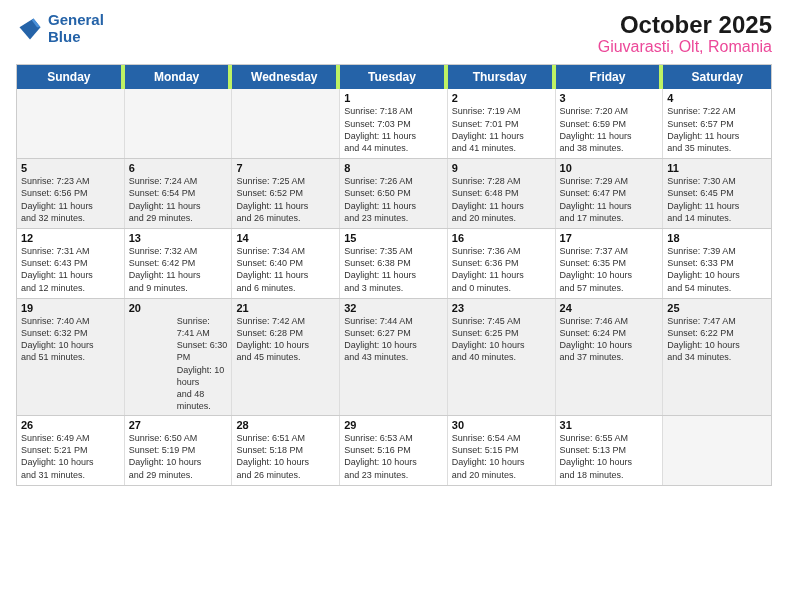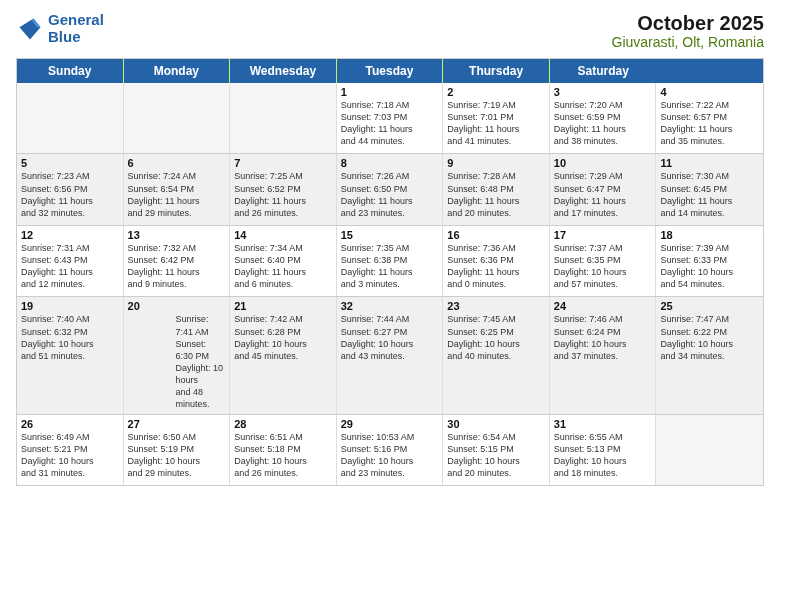--- a/index.html
+++ b/index.html
@@ -6,21 +6,21 @@
     body {
       font-family: Arial, sans-serif;
       background: #fff;
       width: 792px;
       height: 612px;
       overflow: hidden;
     }
     .page {
       width: 792px;
       height: 496px;
-      padding: 12px 28px 10px 16px;
+      padding: 12px 20px 10px 16px;
       display: flex;
       flex-direction: column;
     }
     .header {
       display: flex;
       justify-content: space-between;
       align-items: flex-start;
       margin-bottom: 8px;
     }
     .logo {
@@ -36,47 +36,47 @@
     }
     .logo-text span { color: #2563a8; }
     .logo-icon {
       width: 28px;
       height: 28px;
     }
     .title-block {
       text-align: right;
     }
     .main-title {
-      font-size: 20px;
+      font-size: 24px;
       font-weight: bold;
       color: #1a1a1a;
       line-height: 1.1;
     }
     .subtitle {
-      font-size: 14px;
-      color: #4d7c0f;
+      font-size: 16px;
+      color: #ec4899;
     }
     .calendar {
       flex: 1;
       display: flex;
       flex-direction: column;
       border: 1px solid #ccc;
     }
     .cal-header {
       display: grid;
       grid-template-columns: repeat(7, 1fr);
       background: #2563a8;
     }
     .cal-header-cell {
       color: #fff;
       font-size: 12px;
       font-weight: bold;
       text-align: center;
       padding: 5px 2px;
-      border-right: 1px solid #bef264;
+      border-right: 4px solid #bef264;
     }
     .cal-header-cell:last-child { border-right: none; }
     .cal-body {
       flex: 1;
       display: flex;
       flex-direction: column;
     }
     .cal-row {
       flex: 1;
       display: grid;
@@ -129,20 +129,21 @@
     </div>
   </div>
 
   <div class="calendar">
     <div class="cal-header">
     <div class="cal-header-cell">Sunday</div>
         <div class="cal-header-cell">Monday</div>
         <div class="cal-header-cell">Wednesday</div>
         <div class="cal-header-cell">Tuesday</div>
         <div class="cal-header-cell">Thursday</div>
+        <div class="cal-header-cell">Friday</div>
         <div class="cal-header-cell">Saturday</div>
       </div>
     <div class="cal-body">
     <div class="cal-row">
           <div class="cal-cell empty"></div>
           <div class="cal-cell empty"></div>
           <div class="cal-cell empty"></div>
           <div class="cal-cell">
             <div class="day-num">1</div>
             <div class="cell-text" style="white-space: pre-line;">Sunrise: 7:18 AM
@@ -342,21 +343,21 @@
           </div>
           <div class="cal-cell">
             <div class="day-num">28</div>
             <div class="cell-text" style="white-space: pre-line;">Sunrise: 6:51 AM
 Sunset: 5:18 PM
 Daylight: 10 hours
 and 26 minutes.</div>
           </div>
           <div class="cal-cell">
             <div class="day-num">29</div>
-            <div class="cell-text" style="white-space: pre-line;">Sunrise: 10:53 AM
+            <div class="cell-text" style="white-space: pre-line;">Sunrise: 6:53 AM
 Sunset: 5:16 PM
 Daylight: 10 hours
 and 23 minutes.</div>
           </div>
           <div class="cal-cell">
             <div class="day-num">30</div>
             <div class="cell-text" style="white-space: pre-line;">Sunrise: 6:54 AM
 Sunset: 5:15 PM
 Daylight: 10 hours
 and 20 minutes.</div>

